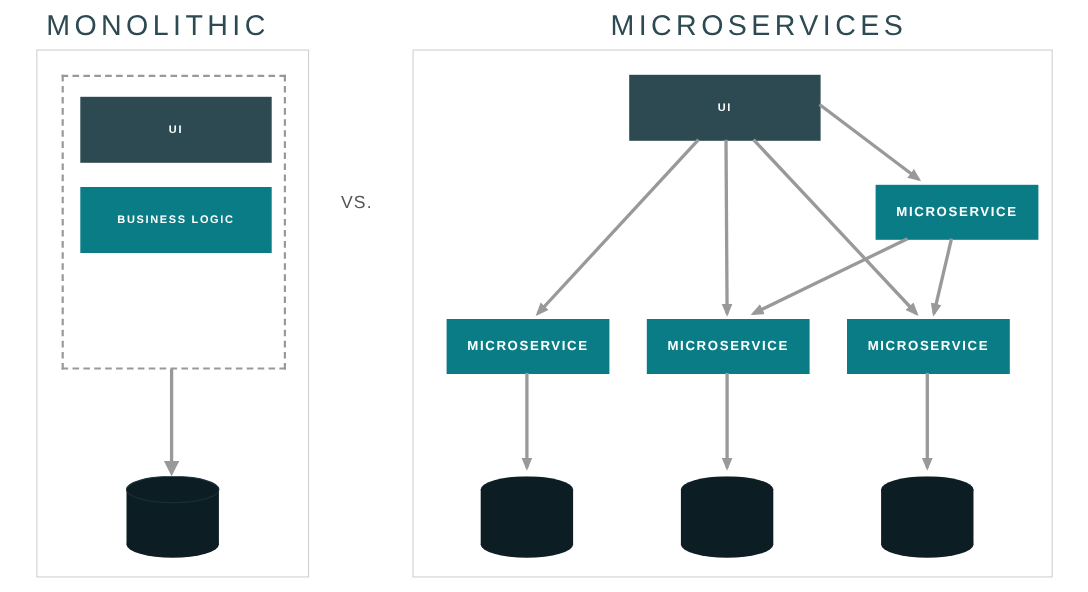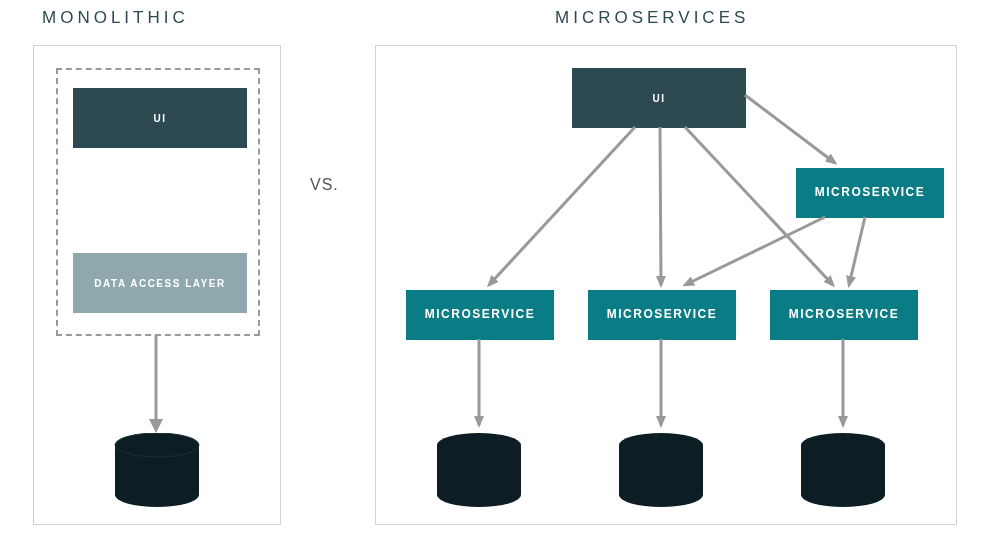--- a/index.html
+++ b/index.html
@@ -5,21 +5,21 @@
     * { margin: 0; padding: 0; box-sizing: border-box; }
     body {
       width: 989px;
       height: 538px;
       font-family: 'Helvetica Neue', Arial, sans-serif;
       background: #ffffff;
       position: relative;
     }
     .title {
       position: absolute;
-      font-size: 17px;
+      font-size: 26px;
       font-weight: 300;
       letter-spacing: 4px;
       color: #2d4a52;
     }
     .title-mono {
       left: 42px;
       top: 8px;
     }
     .title-micro {
       left: 555px;
@@ -85,22 +85,22 @@
 <div class="title title-mono">MONOLITHIC</div>
 <div class="title title-micro">MICROSERVICES</div>
 
 <div class="vs-label" style="left:310px; top:176px;">VS.</div>
 
 <div class="panel panel-mono">
   <div class="dashed-box">
     <div class="block block-dark" style="left:15px; top:18px; width:174px; height:60px;">
       <span>UI</span>
     </div>
-    <div class="block block-light" style="left:15px; top:183px; width:174px; height:60px;">
-      <span style="white-space:pre-line; padding:0 10px;">DATA ACCESS LAYER</span>
+    <div class="block block-teal" style="left:15px; top:100px; width:174px; height:60px;">
+      <span style="white-space:pre-line; padding:0 10px;">BUSINESS LOGIC</span>
     </div>
   </div>
 </div>
 
 <svg class="db" style="left:113px; top:433px;" width="88" height="75" viewBox="0 0 88 75">
   <ellipse cx="44" cy="12" rx="42" ry="12" fill="#0c1e24"></ellipse>
   <rect x="2" y="12" width="84" height="50" fill="#0c1e24"></rect>
   <ellipse cx="44" cy="62" rx="42" ry="12" fill="#0c1e24"></ellipse>
   <ellipse cx="44" cy="12" rx="42" ry="12" fill="none" stroke="#1a3038" stroke-width="1"></ellipse>
 </svg>

